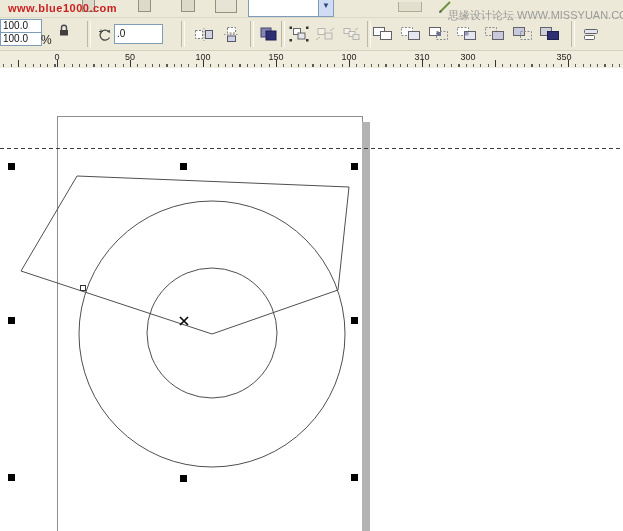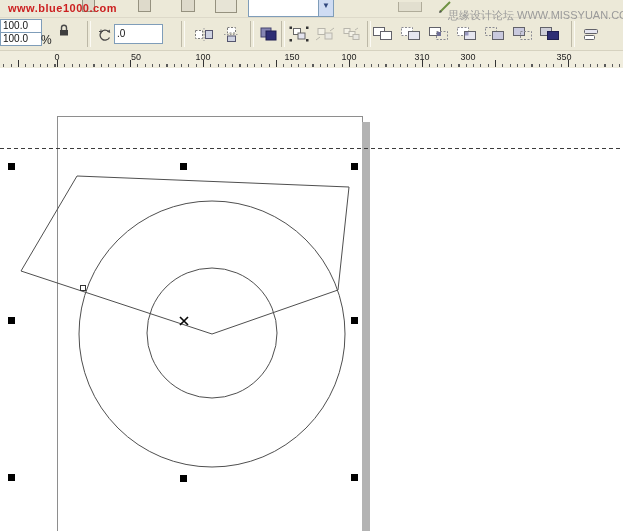--- a/index.html
+++ b/index.html
@@ -187,23 +187,23 @@
         <rect x="3.5" y="2.5" width="13" height="4" rx="1" fill="#e6e6f0" stroke="#62626a"></rect>
         <rect x="3.5" y="8.5" width="10" height="4" rx="1" fill="#fff" stroke="#62626a"></rect>
       </svg>
     </div>
   </div>
 
   <div class="ruler">
     <div class="minor"></div>
     <div class="major"></div>
     <span class="rlab" style="left:57px;">0</span>
-    <span class="rlab" style="left:136px;">50</span>
+    <span class="rlab" style="left:130px;">50</span>
     <span class="rlab" style="left:203px;">100</span>
-    <span class="rlab" style="left:292px;">150</span>
+    <span class="rlab" style="left:276px;">150</span>
     <span class="rlab" style="left:349px;">100</span>
     <span class="rlab" style="left:422px;">310</span>
     <span class="rlab" style="left:468px;">300</span>
     <span class="rlab" style="left:564px;">350</span>
   </div>
 
   <div class="canvas">
     <div class="page"></div>
     <div class="pageshadow"></div>
     <div class="guideline"></div>

